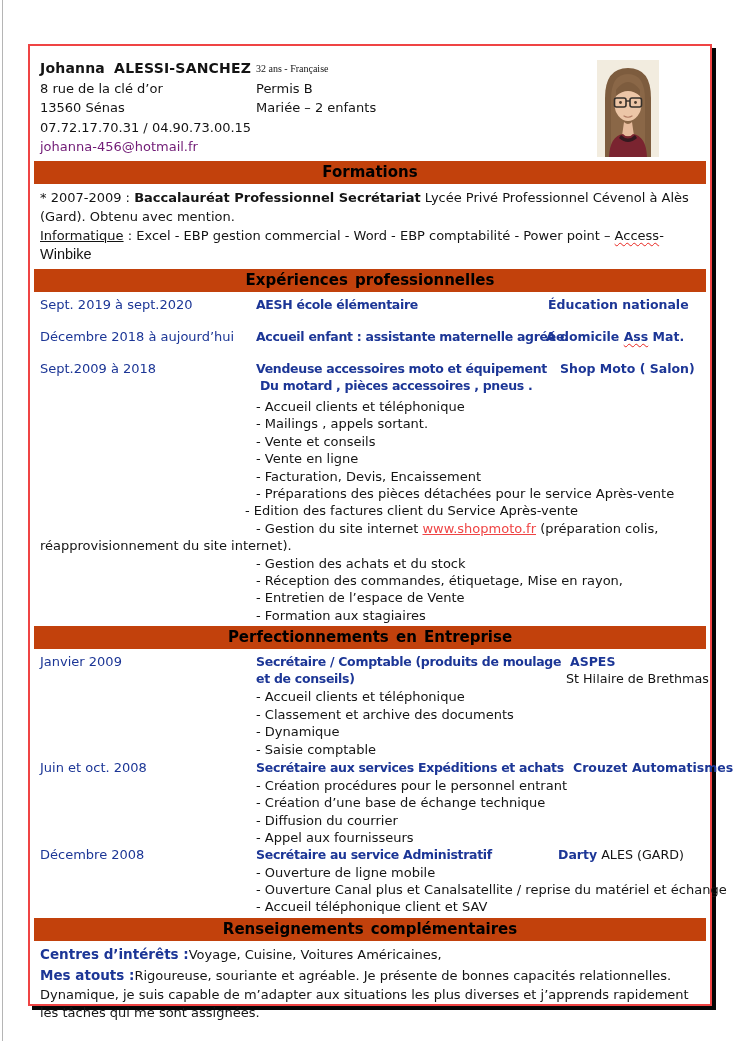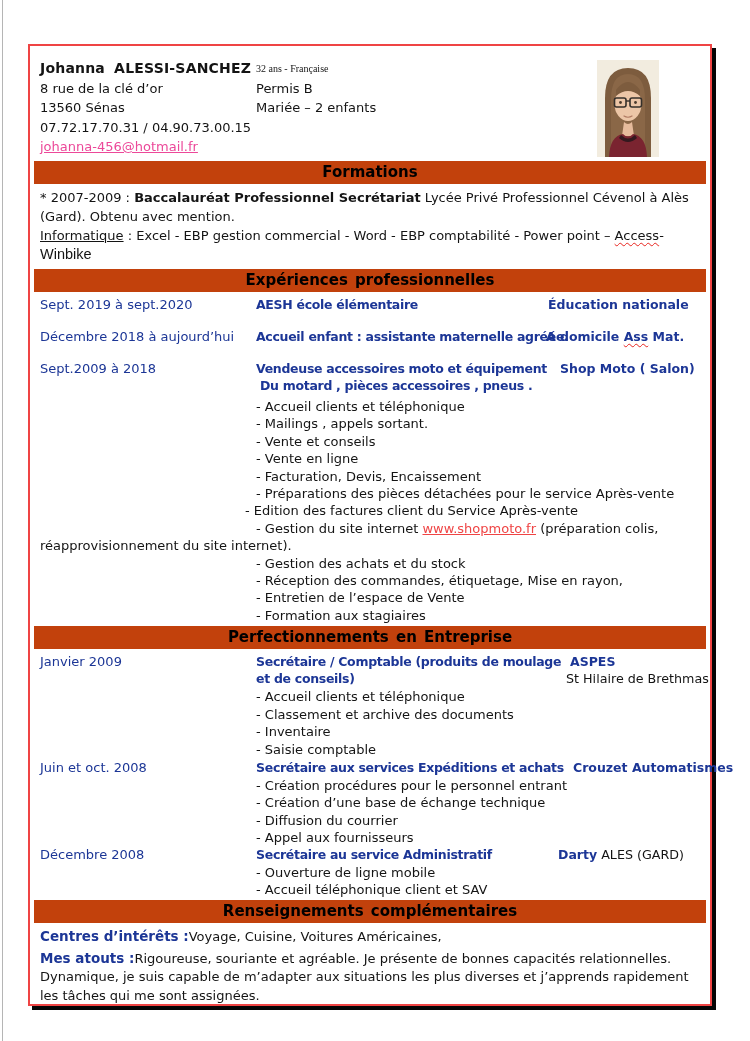--- a/index.html
+++ b/index.html
@@ -11,21 +11,21 @@
   .page-edge{position:absolute;left:2px;top:0;width:1px;height:100%;background:#b5b5b5;}
   .sheet{
     position:absolute;left:28px;top:44px;width:684px;height:962px;
     border:2px solid #ef4444;box-shadow:4px 4px 0 #050505;background:#fff;
     box-sizing:border-box;padding:13px 8px 0 8px;
   }
   
   .header{position:relative;height:100px;}
   .hl{position:absolute;left:2px;top:0;line-height:19.5px;white-space:nowrap;}
   .name{font-weight:bold;font-size:14px;word-spacing:4px;letter-spacing:.2px;}
-  .email{color:#ec4899;text-decoration:underline;cursor:pointer;}
+  .email{color:#701a75;cursor:pointer;}
   .hm{position:absolute;left:218px;top:0;line-height:19.5px;white-space:nowrap;}
   .serif{font-family:"Liberation Serif",serif;font-size:10px;}
   .photo{position:absolute;right:43px;top:1px;width:62px;height:97px;}
   
   .banner{
     background:#c2410c;color:#000;font-weight:bold;font-size:15px;
     text-align:center;padding:2px 0 3px;margin:2px -4px;word-spacing:2px;
   }
   
   .fsec{line-height:19px;padding:2px 2px 3px;}
@@ -146,40 +146,41 @@
       <span class="d">Janvier 2009</span>
       <span class="t">Secrétaire / Comptable (produits de moulage</span>
       <span class="o l532">ASPES</span>
     </div>
     <div class="row">
       <span class="t">et de conseils)</span>
       <span class="ob l528">St Hilaire de Brethmas</span>
     </div>
     <div class="bul"><span>-  Accueil clients et téléphonique</span></div>
     <div class="bul">- Classement et archive des documents</div>
-    <div class="bul">- Inventaire</div>
+    <div class="bul">- Dynamique</div>
     <div class="bul">- Saisie comptable</div>
     <div class="sp2"></div>
 
     <div class="row">
       <span class="d">Juin  et oct. 2008</span>
       <span class="t">Secrétaire aux services Expéditions et achats</span>
       <span class="o l535">Crouzet Automatismes</span>
     </div>
     <div class="bul"><span>- Création procédures pour le personnel entrant</span></div>
     <div class="bul">-  Création d’une base de échange technique</div>
     <div class="bul">- Diffusion du courrier</div>
     <div class="bul">- Appel aux fournisseurs</div>
 
     <div class="row">
       <span class="d">Décembre 2008</span>
       <span class="t">Secrétaire au service Administratif</span>
       <span class="o l520"><span>Darty</span><span class="plain"> ALES (GARD)</span></span>
     </div>
     <div class="bul">- Ouverture de ligne mobile</div>
+    <div class="bul">- Ouverture Canal plus et Canalsatellite / reprise du matériel et échange</div>
     <div class="bul">- Accueil téléphonique client et SAV</div>
   </div>
 
   <div class="banner">Renseignements complémentaires</div>
   <div class="rsec">
     <div><span class="lbl">Centres d’intérêts :</span><span>Voyage, Cuisine, Voitures Américaines,</span></div>
     <div class="rpara"><span class="lbl">Mes atouts :</span><span>Rigoureuse, souriante et agréable. Je présente de bonnes capacités relationnelles. Dynamique, je suis capable de m’adapter aux situations les plus diverses et j’apprends rapidement les tâches qui me sont assignées.</span></div>
   </div>
 
 </div>

